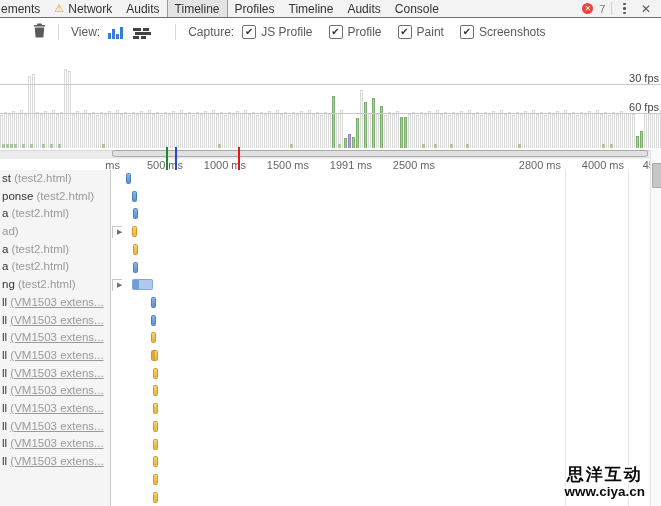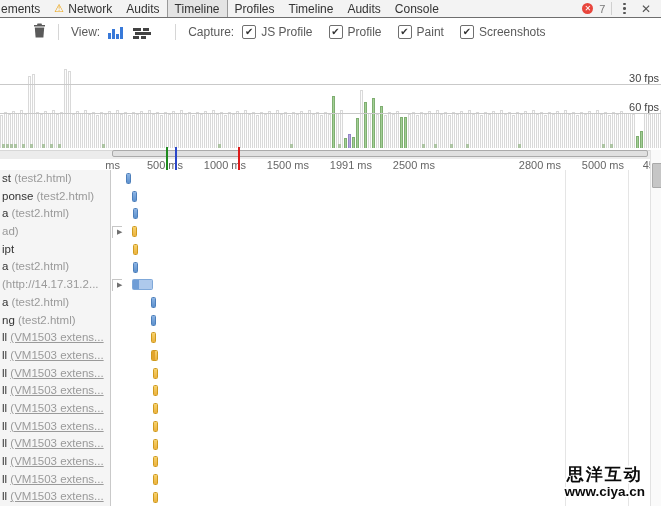--- a/index.html
+++ b/index.html
@@ -382,39 +382,37 @@
     <div class="ov-strip"></div>
     <div>
         <div class="tick-label" style="left: 124px;">ms</div>
         <div class="tick-label" style="left: 187px;">500 ms</div>
         <div class="tick-label" style="left: 250px;">1000 ms</div>
         <div class="tick-label" style="left: 313px;">1500 ms</div>
         <div class="tick-label" style="left: 376px;">1991 ms</div>
         <div class="tick-label" style="left: 439px;">2500 ms</div>
         <div class="tick-label" style="left: 502px; margin-top: 26px;">3000 ms</div>
         <div class="tick-label" style="left: 565px;">2800 ms</div>
-        <div class="tick-label" style="left: 628px;">5000 ms</div>
+        <div class="tick-label" style="left: 628px;">4000 ms</div>
         <div class="tick-label" style="left: 659px;">45</div>
       </div>
     <div>
         <div class="marker" style="left: 166px; background: rgb(31, 138, 31);"></div>
         <div class="marker" style="left: 175px; background: rgb(42, 70, 200);"></div>
         <div class="marker" style="left: 238px; background: rgb(220, 26, 26);"></div>
       </div>
   </div>
 
   <div class="main">
     <div class="sidebar">
         <div class="srow"><span>st </span><span class="origin">(test2.html)</span></div>
         <div class="srow"><span>ponse </span><span class="origin">(test2.html)</span></div>
         <div class="srow"><span>a </span><span class="origin">(test2.html)</span></div>
         <div class="srow"><span class="origin">ad)</span></div>
-        <div class="srow"><span>ipt </span></div>
         <div class="srow"><span>a </span><span class="origin">(test2.html)</span></div>
-        <div class="srow"><span class="origin">(http://14.17.31.2...</span></div>
         <div class="srow"><span>a </span><span class="origin">(test2.html)</span></div>
         <div class="srow"><span>ng </span><span class="origin">(test2.html)</span></div>
         <div class="srow"><span>ll </span><span class="origin link">(VM1503 extens...</span></div>
         <div class="srow"><span>ll </span><span class="origin link">(VM1503 extens...</span></div>
         <div class="srow"><span>ll </span><span class="origin link">(VM1503 extens...</span></div>
         <div class="srow"><span>ll </span><span class="origin link">(VM1503 extens...</span></div>
         <div class="srow"><span>ll </span><span class="origin link">(VM1503 extens...</span></div>
         <div class="srow"><span>ll </span><span class="origin link">(VM1503 extens...</span></div>
         <div class="srow"><span>ll </span><span class="origin link">(VM1503 extens...</span></div>
         <div class="srow"><span>ll </span><span class="origin link">(VM1503 extens...</span></div>

